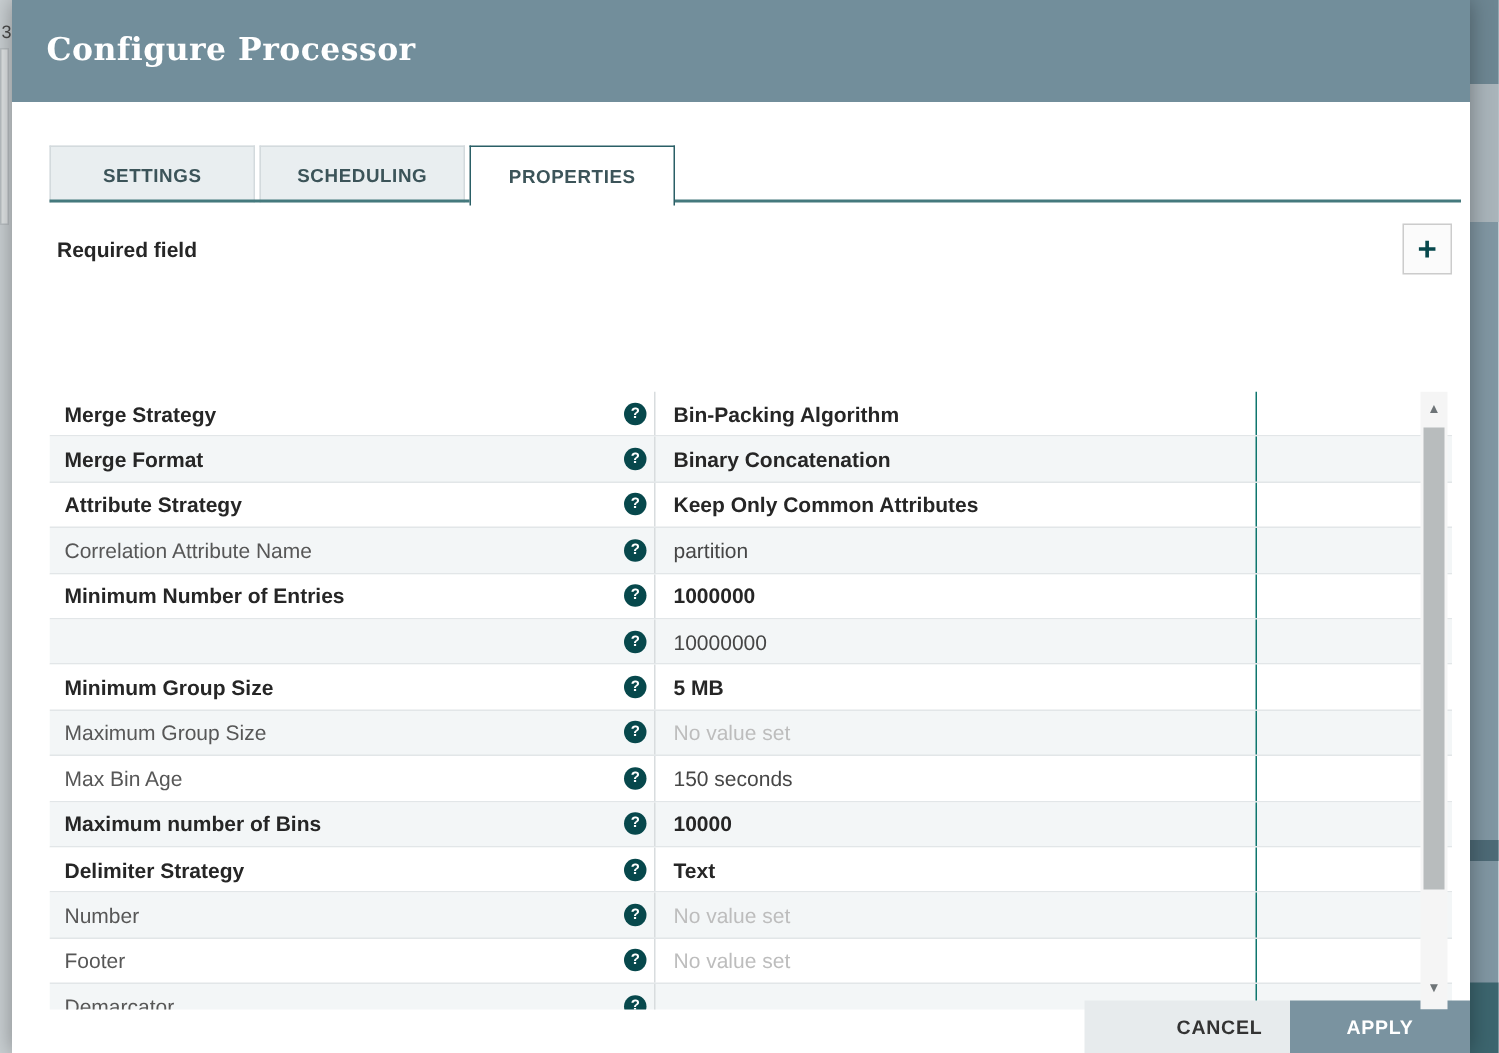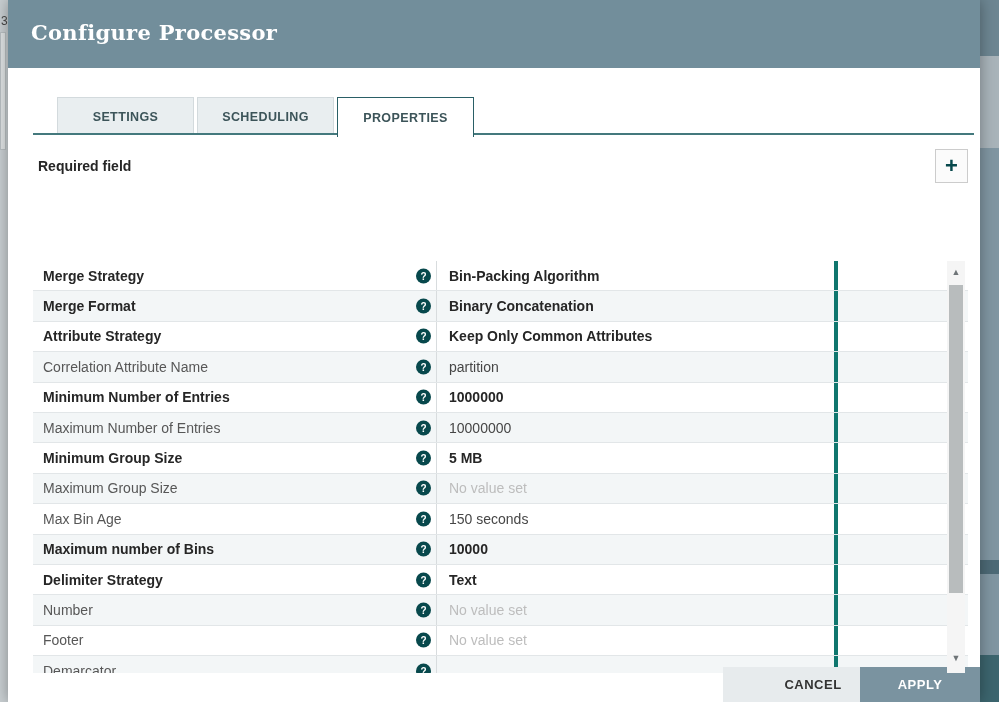--- a/index.html
+++ b/index.html
@@ -20,21 +20,21 @@
   
   #dialog { left:8px; top:0; width:972px; height:702px; background:#fff;
             box-shadow:0 0 14px rgba(0,0,0,.35); }
 
   #dialog-header { left:0; top:0; width:972px; height:68px; background:var(--accent,#728e9b); }
   #dialog-title  { position:absolute; left:23px; top:20px; color:#fff;
                    font-family:"DejaVu Serif","Liberation Serif",serif;
                    font-weight:bold; font-size:21px; letter-spacing:.3px; }
 
   
-  #tabbar { left:25px; top:97px; width:922px; height:38px;margin-left:24px; }
+  #tabbar { left:25px; top:97px; width:922px; height:38px; }
   .tab { position:relative; float:left; width:137px; height:38px; margin-right:3px;
          background:#e9eef0; border:1px solid #d3dadd; border-bottom:none;
          display:flex; align-items:center; justify-content:center;
          font-size:12.5px; font-weight:bold; letter-spacing:.4px; color:#3c5459;
          cursor:pointer; z-index:2; }
   .tab.active { background:#fff; border:1px solid #2a5f66; border-bottom:none;
                 height:40px; z-index:4; }
   #tab-underline { left:25px; top:133px; width:941px; height:2px;
                    background:var(--underline,#44797d); z-index:3; }
 
@@ -57,21 +57,21 @@
   .cell-prop { position:absolute; left:0; top:0; width:404px; height:100%;
                border-right:1px solid #d8dcde; }
   .pname { position:absolute; left:10px; top:50%; transform:translateY(-50%);
            font-size:14px; color:#575757; white-space:nowrap; }
   .trow.req .pname { font-weight:bold; color:#262626; }
   .help { position:absolute; left:383px; top:50%; transform:translateY(-50%);
           width:15px; height:15px; border-radius:50%; background:var(--teal,#07484c);
           color:#fff; font-size:10px; font-weight:bold; text-align:center;
           line-height:15px; cursor:pointer; }
   .cell-val { position:absolute; left:404px; top:0; width:401px; height:100%;
-              border-right:4px solid #0f766e; cursor:pointer; }
+              border-right:1px solid #0f766e; cursor:pointer; }
   .vtext { position:absolute; left:12px; top:50%; transform:translateY(-50%);
            font-size:14px; color:#464646; white-space:nowrap; }
   .trow.vbold .vtext { font-weight:bold; color:#262626; }
   .trow.unset .vtext { color:var(--unset,#bdbdbd); }
   .cell-extra { position:absolute; left:805px; top:0; width:107px; height:100%; }
 
   
   #scrollbar { position:absolute; left:914px; top:0; width:18px; height:412px;
                background:#f5f5f5; z-index:5; }
   #scroll-up   { position:absolute; left:0; top:2px;   width:18px; height:18px;
@@ -175,21 +175,20 @@
       <span class="pname">Minimum Number of Entries</span>
       <span class="help">?</span>
     </div>
     <div class="cell-val">
       <span class="vtext">1000000</span>
     </div>
     <div class="cell-extra"></div>
   </div>
         <div class="trow">
     <div class="cell-prop">
-      <span class="pname">Maximum Number of Entries</span>
       <span class="help">?</span>
     </div>
     <div class="cell-val">
       <span class="vtext">10000000</span>
     </div>
     <div class="cell-extra"></div>
   </div>
         <div class="trow req vbold">
     <div class="cell-prop">
       <span class="pname">Minimum Group Size</span>

